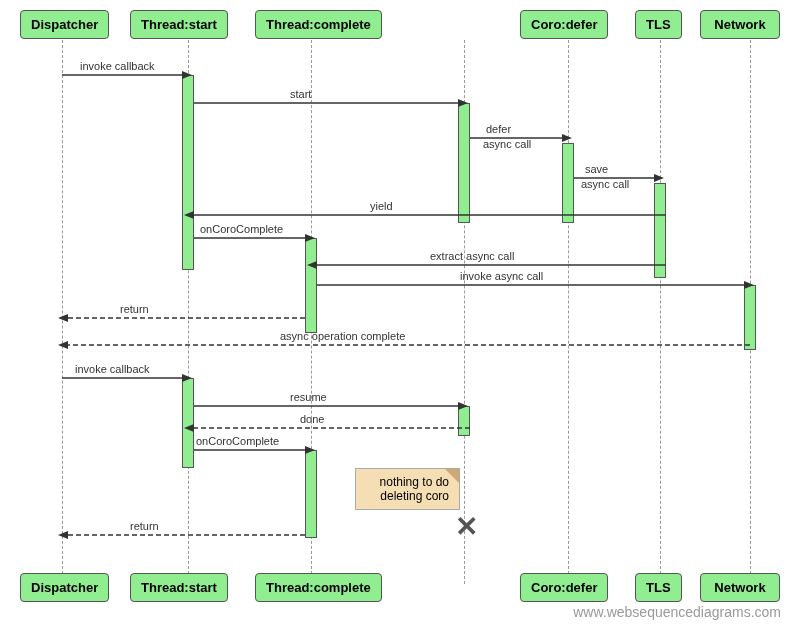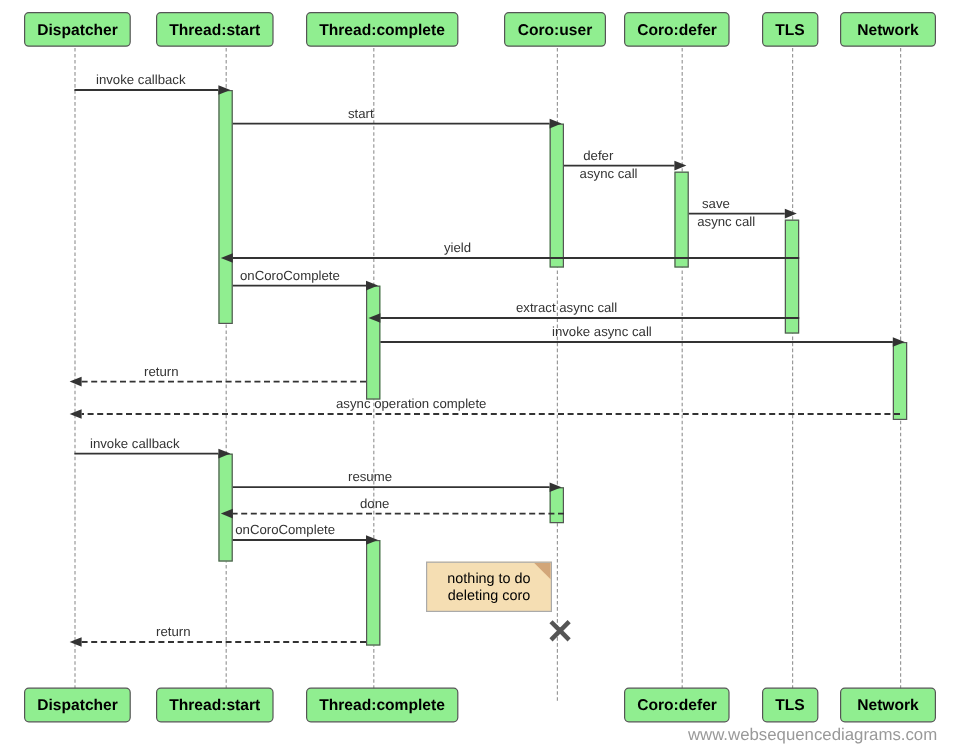--- a/index.html
+++ b/index.html
@@ -48,21 +48,21 @@
       width: 812px;
       height: 624px;
       pointer-events: none;
     }
     .note-box {
       position: absolute;
       background: #f5deb3;
       border: 1px solid #aaa;
       padding: 6px 10px;
       font-size: 12px;
-      text-align: center;
+      text-align: right;
     }
     .note-box::before {
       content: '';
       position: absolute;
       top: 0;
       right: 0;
       width: 14px;
       height: 14px;
       background: #d2a679;
       clip-path: polygon(0 0, 100% 0, 100% 100%);
@@ -82,21 +82,20 @@
     }
   </style>
 </head>
 <body>
 
 <div class="diagram-container">
 
   <div class="actor-box" style="left:20px;top:10px;min-width:80px;">Dispatcher</div>
   <div class="actor-box" style="left:130px;top:10px;min-width:90px;">Thread:start</div>
   <div class="actor-box" style="left:255px;top:10px;min-width:110px;">Thread:complete</div>
-  <div class="actor-box" style="left:420px;top:10px;min-width:85px;">Coro:user</div>
   <div class="actor-box" style="left:520px;top:10px;min-width:85px;">Coro:defer</div>
   <div class="actor-box" style="left:635px;top:10px;min-width:45px;">TLS</div>
   <div class="actor-box" style="left:700px;top:10px;min-width:80px;">Network</div>
 
   <div class="lifeline" style="left:62px;"></div>
   <div class="lifeline" style="left:188px;"></div>
   <div class="lifeline" style="left:311px;"></div>
   <div class="lifeline" style="left:464px;"></div>
   <div class="lifeline" style="left:568px;"></div>
   <div class="lifeline" style="left:660px;"></div>

